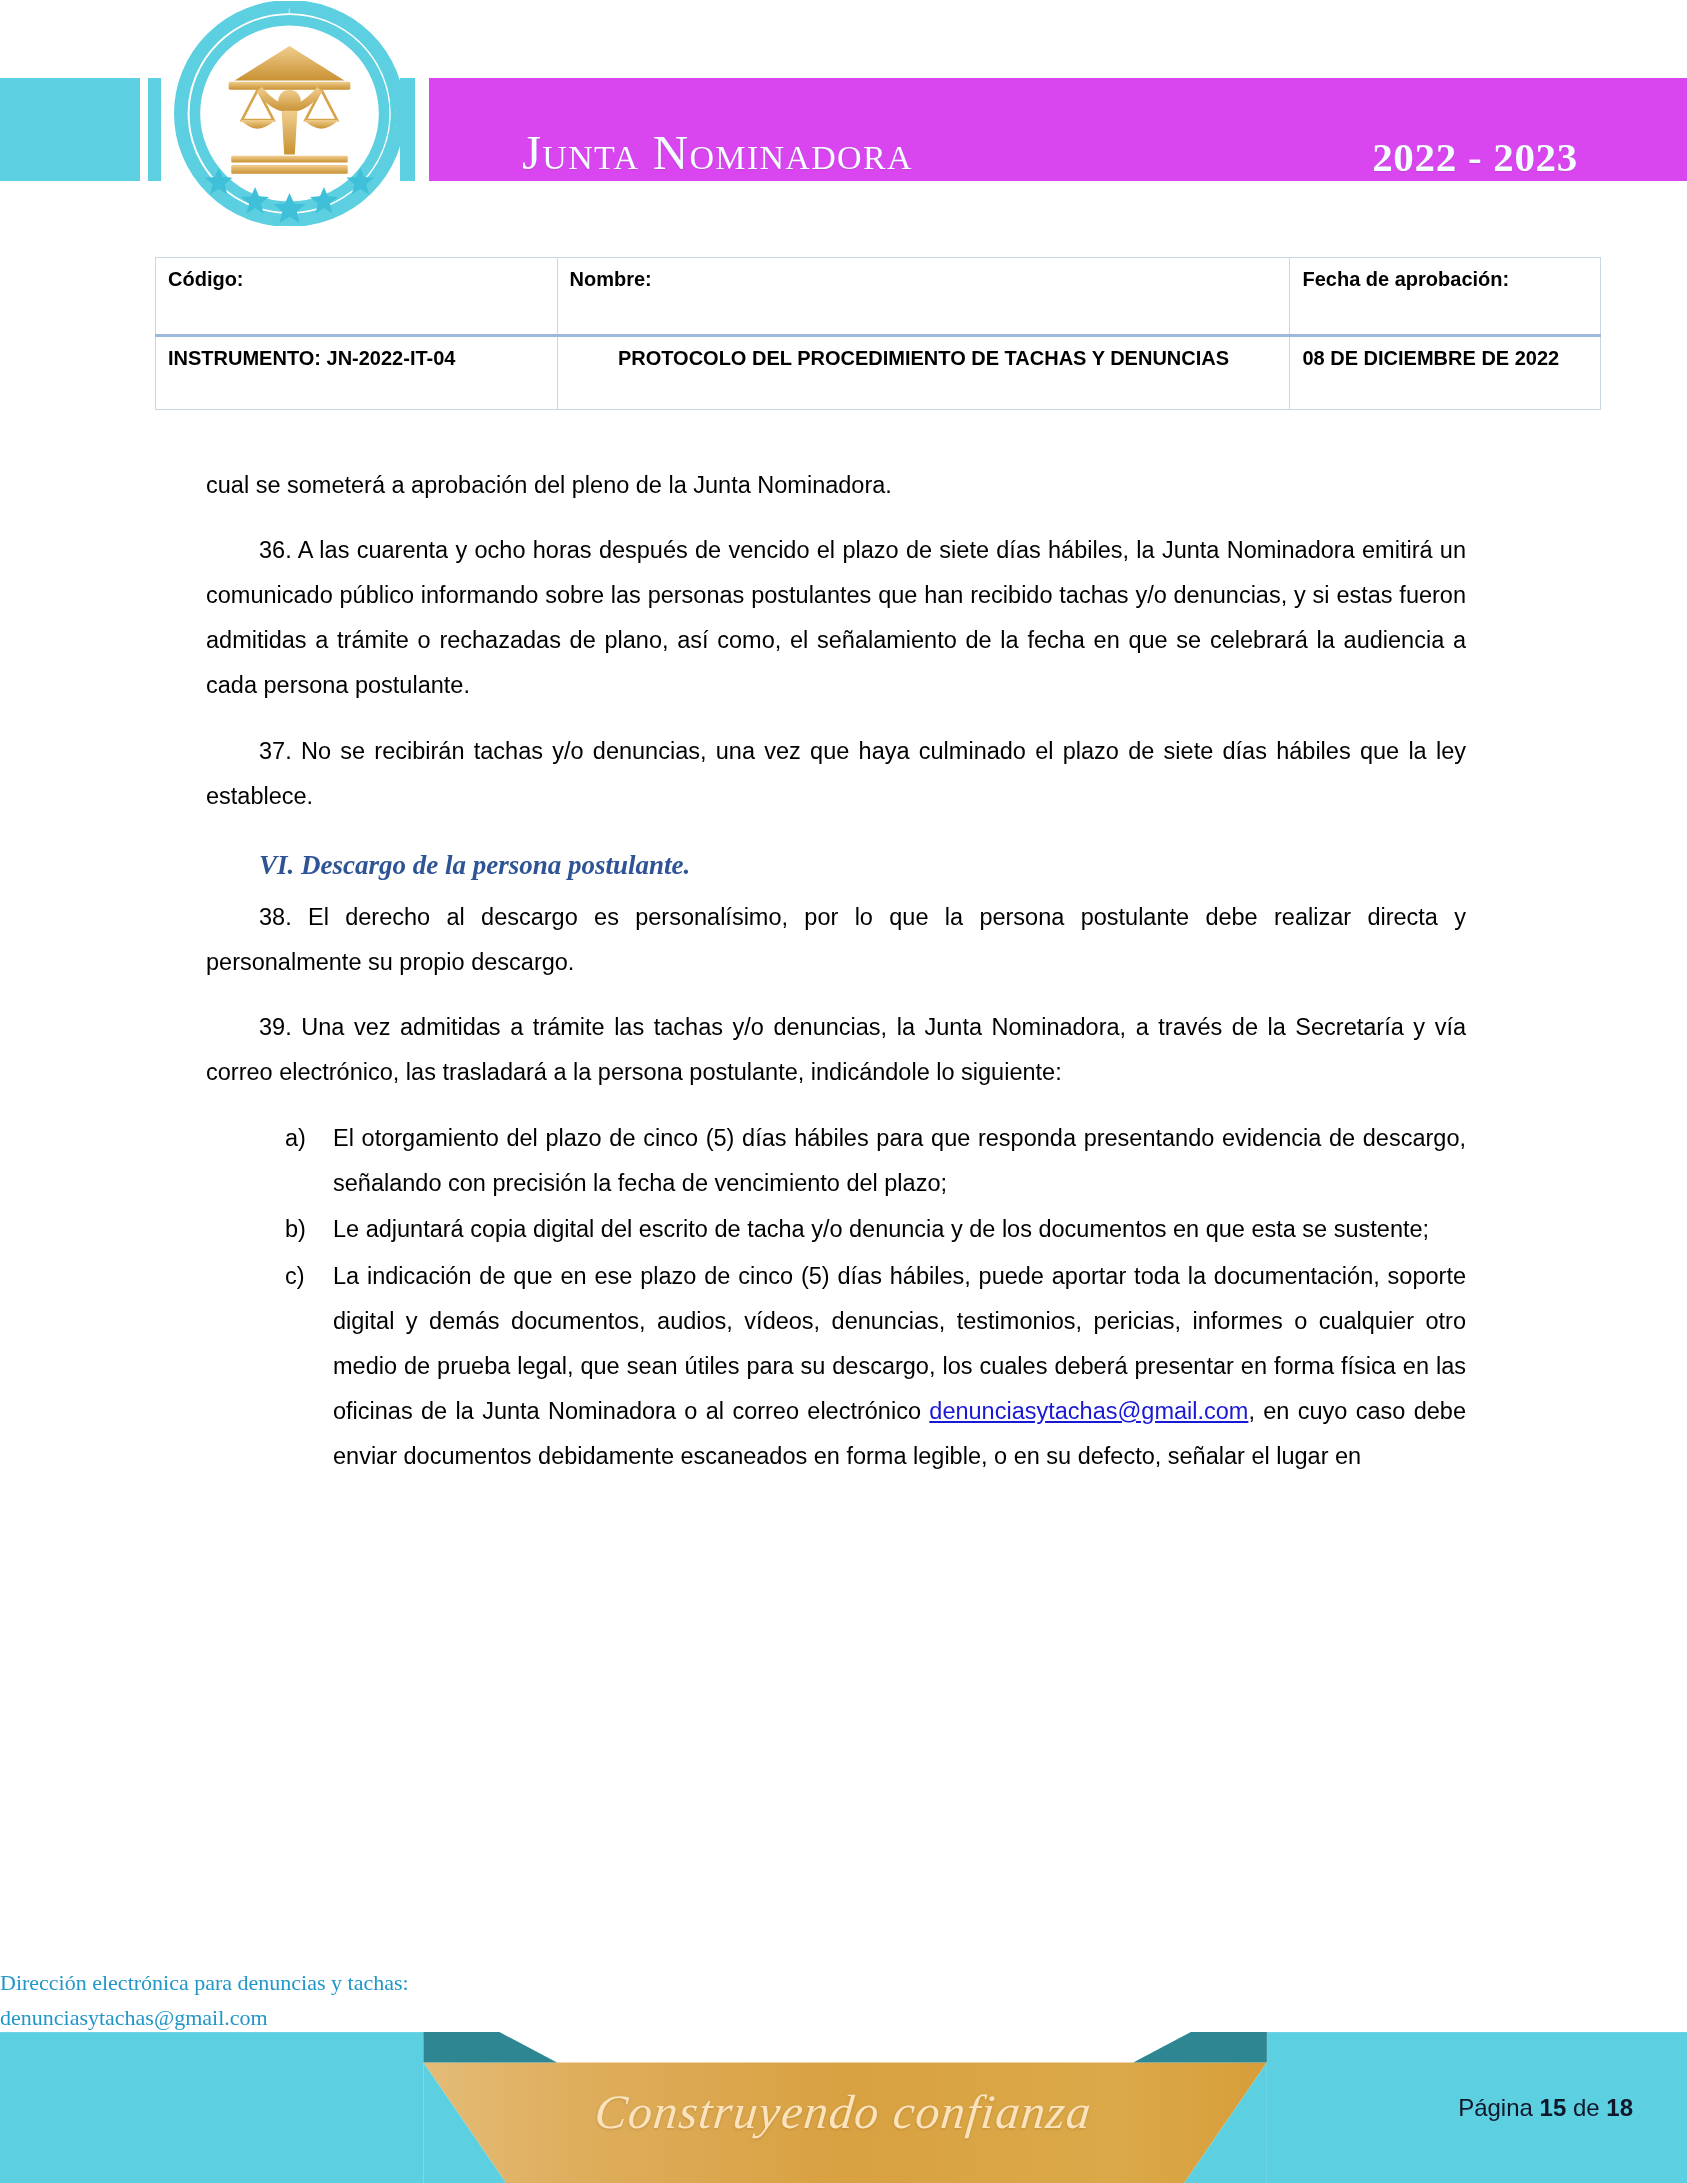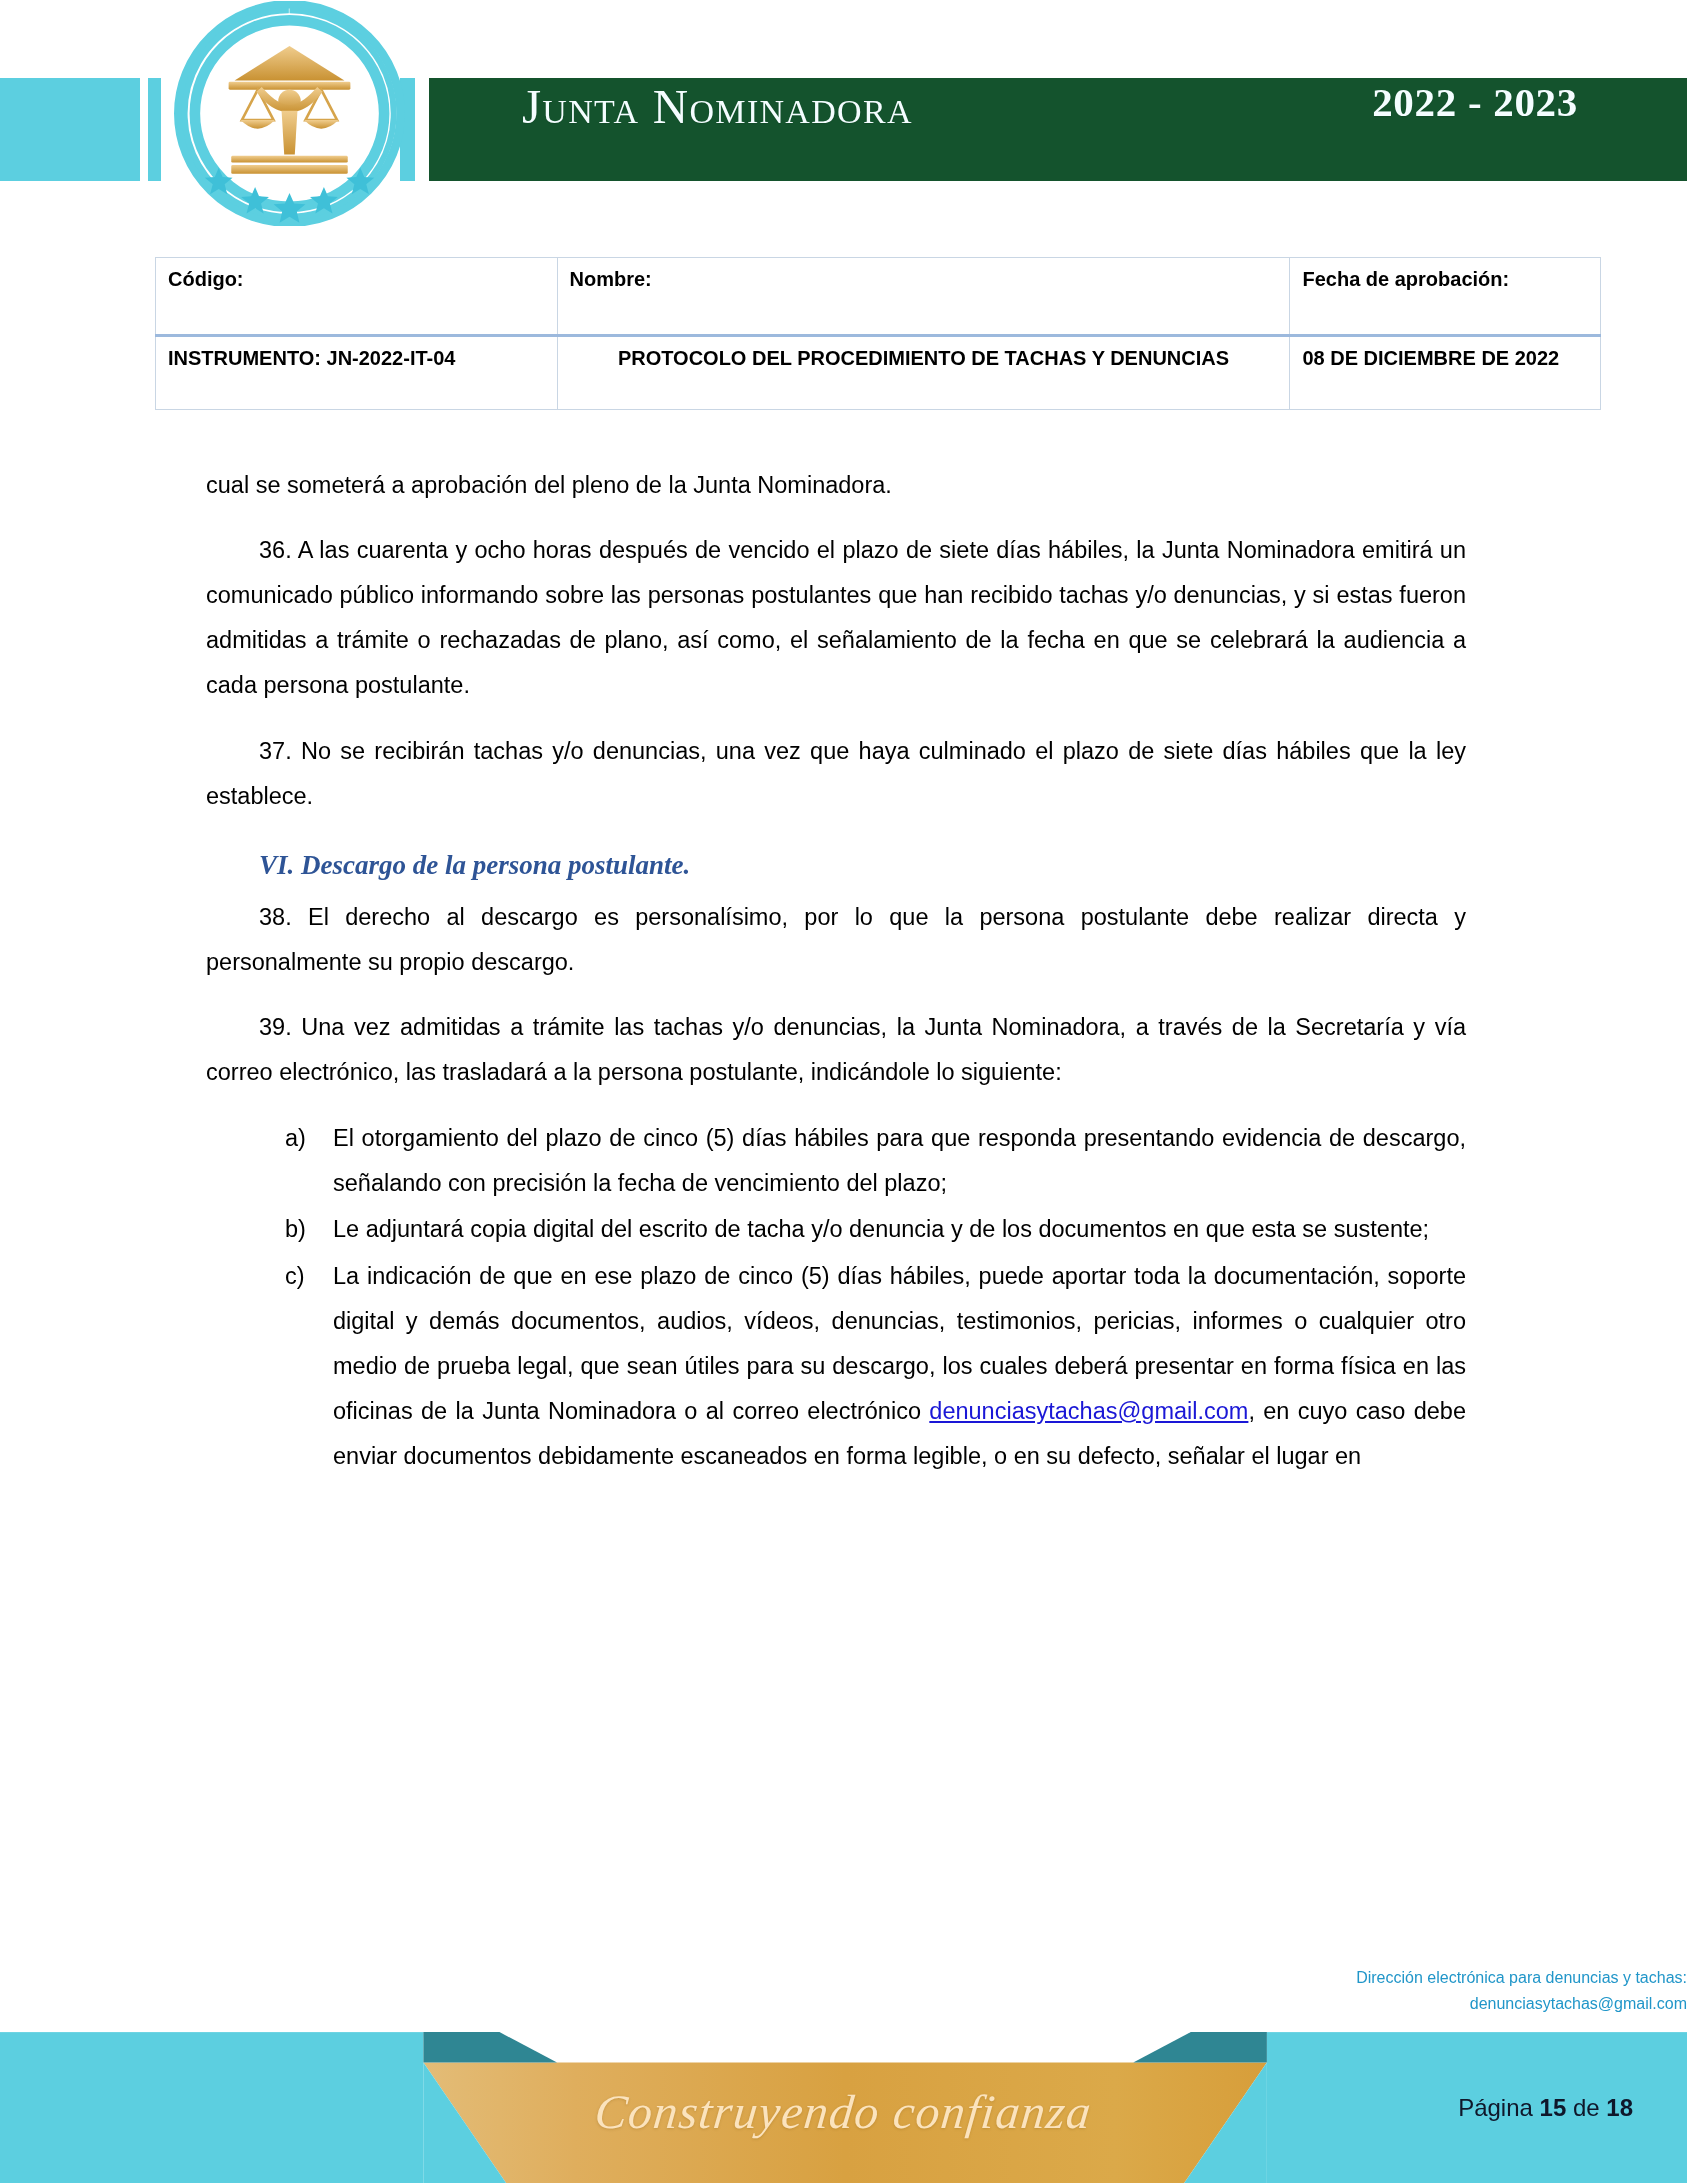--- a/index.html
+++ b/index.html
@@ -48,23 +48,23 @@
     width: 14.6px;
     height: 103px;
     background: #5ccfe0;
   }
   .banner-main {
     position: absolute;
     left: 429px;
     top: 78px;
     right: 0;
     height: 103px;
-    background: #14532d;
+    background: #d946ef;
     display: flex;
-    align-items: flex-start;
+    align-items: flex-end;
     justify-content: space-between;
   }
   .banner-title {
     font-family: "Liberation Serif", serif;
     color: #f4fdff;
     font-size: 49px;
     letter-spacing: 1.3px;
     font-variant: small-caps;
     font-weight: 400;
     margin-left: 93px;
@@ -179,23 +179,23 @@
     position: absolute;
     left: 0;
     bottom: 0;
     width: 1687px;
     height: 225px;
   }
   .footer-email {
     position: absolute;
     left: 0; right: 0;
     top: 6.6px;
-    text-align: right;
-    font-family: Liberation Sans, sans-serif;
-    font-size: 16px;
+    text-align: left;
+    font-family: Liberation Serif, serif;
+    font-size: 22px;
     line-height: 1.62;
     color: #2196c9;
     z-index: 6;
   }
   .footer-svg {
     position: absolute;
     left: 0;
     top: 0;
     width: 1687px;
     height: 225px;

